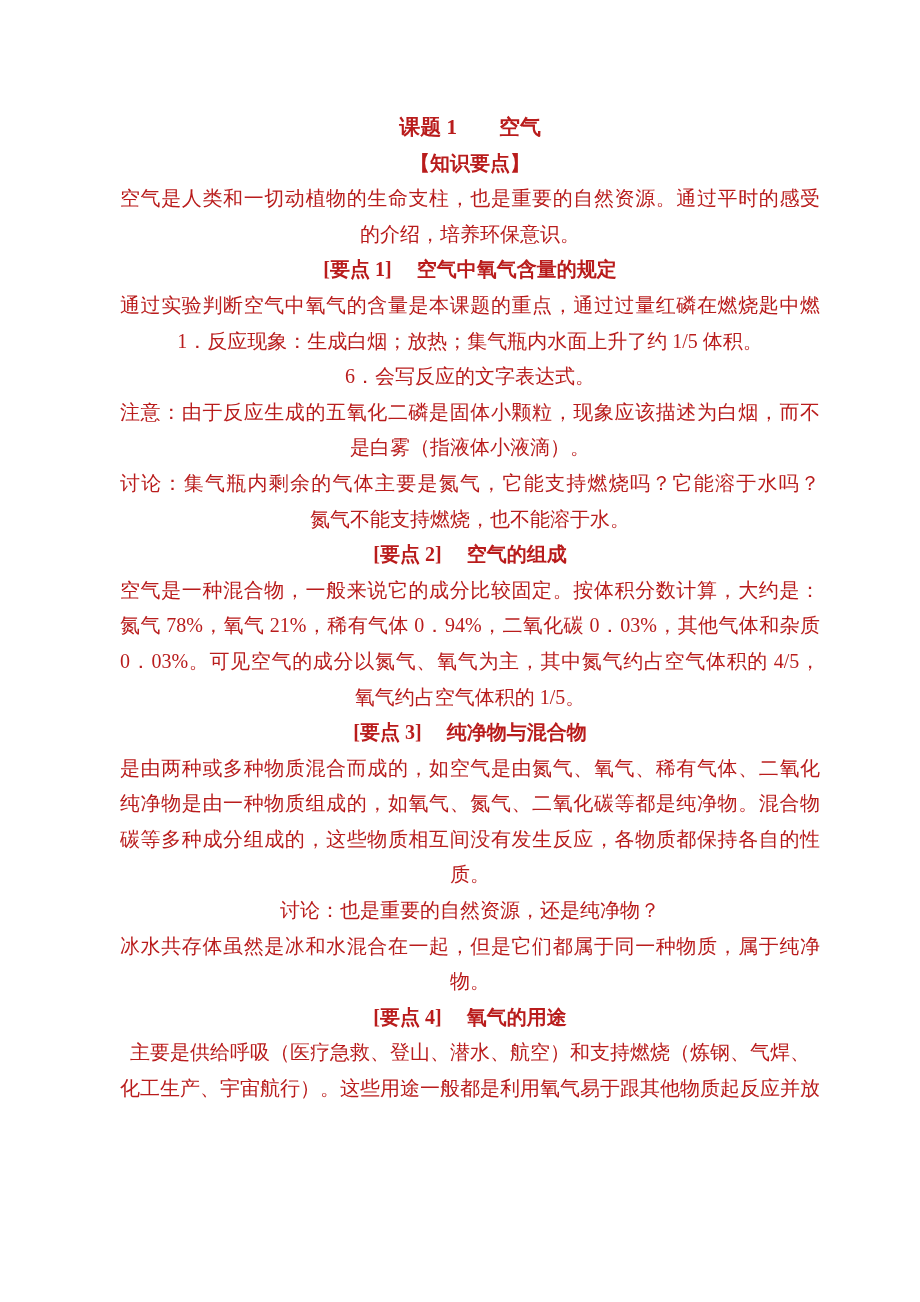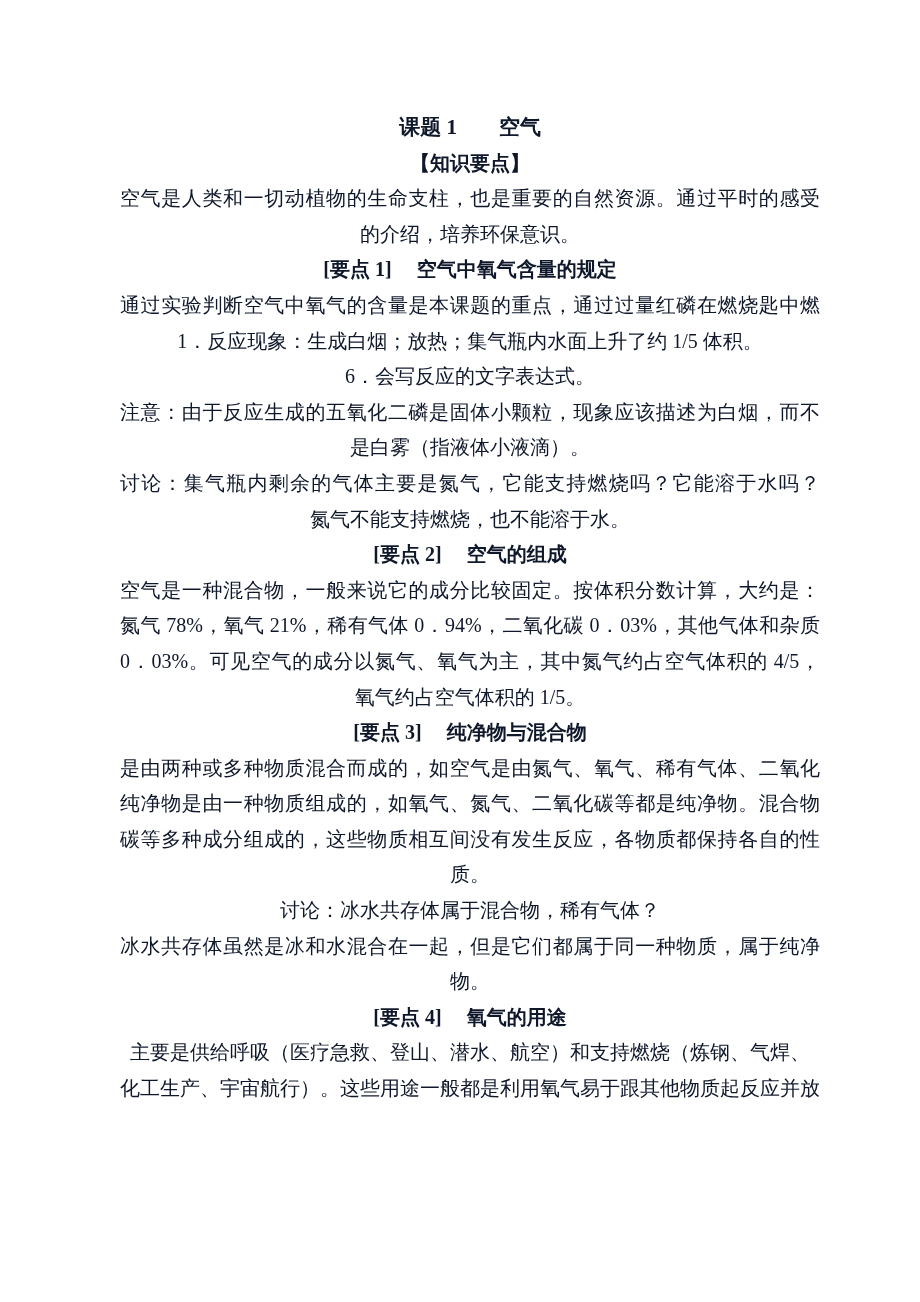--- a/index.html
+++ b/index.html
@@ -9,21 +9,21 @@
   }
   .page {
     position: relative;
     width: 920px;
     height: 1302px;
     box-sizing: border-box;
     background: #ffffff;
     padding: 110px 100px 0 120px;
     font-family: "Liberation Serif", "DejaVu Serif", serif;
     font-size: 20px;
-    color: #0f172a;
+    color: #b91c1c;
     overflow: hidden;
   }
   .line {
     height: 35.6px;
     line-height: 35.6px;
   }
   .style-title {
     font-weight: bold;
     font-size: 21px;
   }
@@ -58,20 +58,20 @@
       <div class="line style-heading align-left">[要点 2]　 空气的组成</div>
       <div class="line style-body align-justify">空气是一种混合物，一般来说它的成分比较固定。按体积分数计算，大约是：</div>
       <div class="line style-body align-justify">氮气 78%，氧气 21%，稀有气体 0．94%，二氧化碳 0．03%，其他气体和杂质</div>
       <div class="line style-body align-justify">0．03%。可见空气的成分以氮气、氧气为主，其中氮气约占空气体积的 4/5，</div>
       <div class="line style-body align-left">氧气约占空气体积的 1/5。</div>
       <div class="line style-heading align-left">[要点 3]　 纯净物与混合物</div>
       <div class="line style-body align-justify">是由两种或多种物质混合而成的，如空气是由氮气、氧气、稀有气体、二氧化</div>
       <div class="line style-body align-justify">纯净物是由一种物质组成的，如氧气、氮气、二氧化碳等都是纯净物。混合物</div>
       <div class="line style-body align-justify">碳等多种成分组成的，这些物质相互间没有发生反应，各物质都保持各自的性</div>
       <div class="line style-body align-left">质。</div>
-      <div class="line style-body align-left">讨论：冰水共存体属于混合物，稀有气体？</div>
+      <div class="line style-body align-left">讨论：也是重要的自然资源，还是纯净物？</div>
       <div class="line style-body align-justify">冰水共存体虽然是冰和水混合在一起，但是它们都属于同一种物质，属于纯净</div>
       <div class="line style-body align-left">物。</div>
       <div class="line style-heading align-left">[要点 4]　 氧气的用途</div>
       <div class="line style-body align-left">主要是供给呼吸（医疗急救、登山、潜水、航空）和支持燃烧（炼钢、气焊、</div>
       <div class="line style-body align-justify">化工生产、宇宙航行）。这些用途一般都是利用氧气易于跟其他物质起反应并放</div>
     </div>
 </div>
 
 </body></html>

